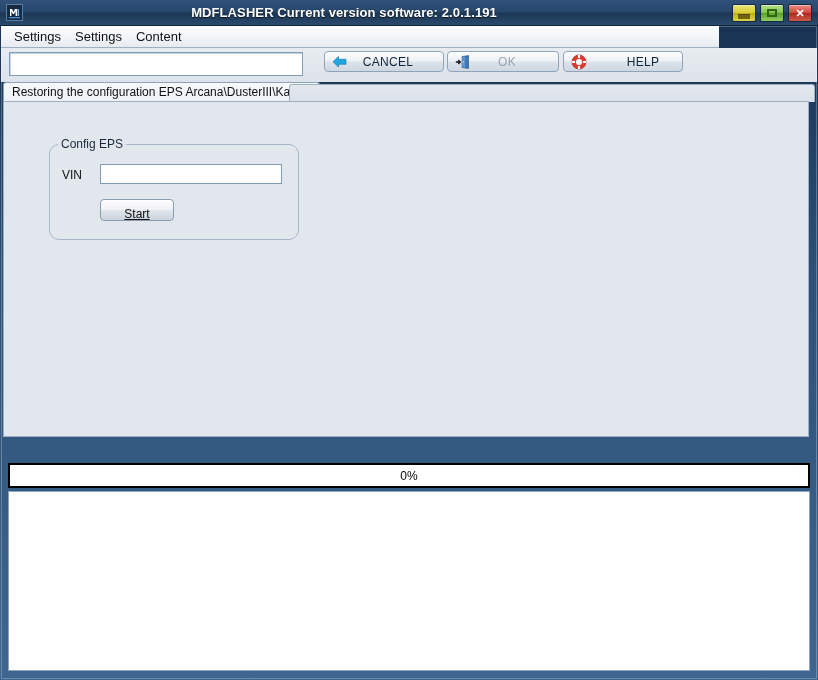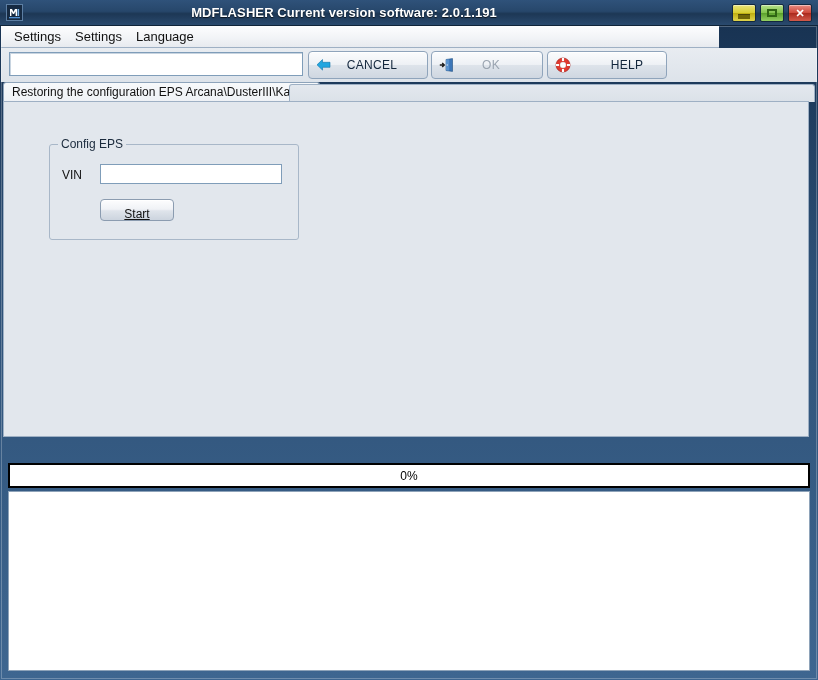--- a/index.html
+++ b/index.html
@@ -138,29 +138,30 @@
     box-sizing: border-box;
     font-family: "Liberation Sans", sans-serif;
     font-size: 12px;
     color: #000000;
     padding: 2px 4px;
     outline: none;
   }
   .tb-btn {
     position: absolute;
     top: 3px;
-    height: 28px;
+    height: 21px;
     border: 1px solid #8fa4bb;
     border-radius: 4px;
     background: linear-gradient(to bottom, #fbfcfd 0%, #eef1f5 48%, #dde3ea 52%, #cfd7e1 100%);
     box-shadow: inset 0 1px 0 #ffffff;
     box-sizing: border-box;
     display: flex;
     align-items: center;
     cursor: default;
+    margin-left: 16px;
   }
   .tb-btn .tb-icon {
     width: 26px;
     display: flex;
     align-items: center;
     justify-content: center;
     flex: 0 0 auto;
     margin-left: 2px;
   }
   .tb-btn .tb-label {
@@ -220,21 +221,21 @@
     box-sizing: border-box;
   }
 
   
   .groupbox {
     position: absolute;
     left: 45px; top: 42px;
     width: 250px;
     height: 96px;
     border: 1px solid #a8b7c8;
-    border-radius: 3px;
+    border-radius: 10px;
     box-sizing: border-box;
   }
   .groupbox-title {
     position: absolute;
     left: 8px; top: -8px;
     background: #e2e7ed;
     padding: 0 3px;
     font-size: 12px;
     color: #1a2a3c;
     line-height: 14px;
@@ -354,21 +355,21 @@
       </div>
       <div class="winbtn winbtn-close">
         <div class="glyph">✕</div>
       </div>
     </div>
   </div>
 
   <div class="menubar">
     <div class="menu-item">Settings</div>
     <div class="menu-item">Settings</div>
-    <div class="menu-item">Language</div>
+    <div class="menu-item">Content</div>
   </div>
 
   <div class="toolbar">
     <input class="tb-input" type="text" value="" style="">
 
     <div class="tb-btn" id="btn-cancel">
       <span class="tb-icon">
         <svg width="16" height="14" viewBox="0 0 16 14">
           <path d="M6.5 1.5 L1 6.8 L6.5 12.1 L6.5 9.3 L14 9.3 L14 4.3 L6.5 4.3 Z" fill="#21a6e0" stroke="#0d73a8" stroke-width="0.6" stroke-linejoin="round"></path>
         </svg>

